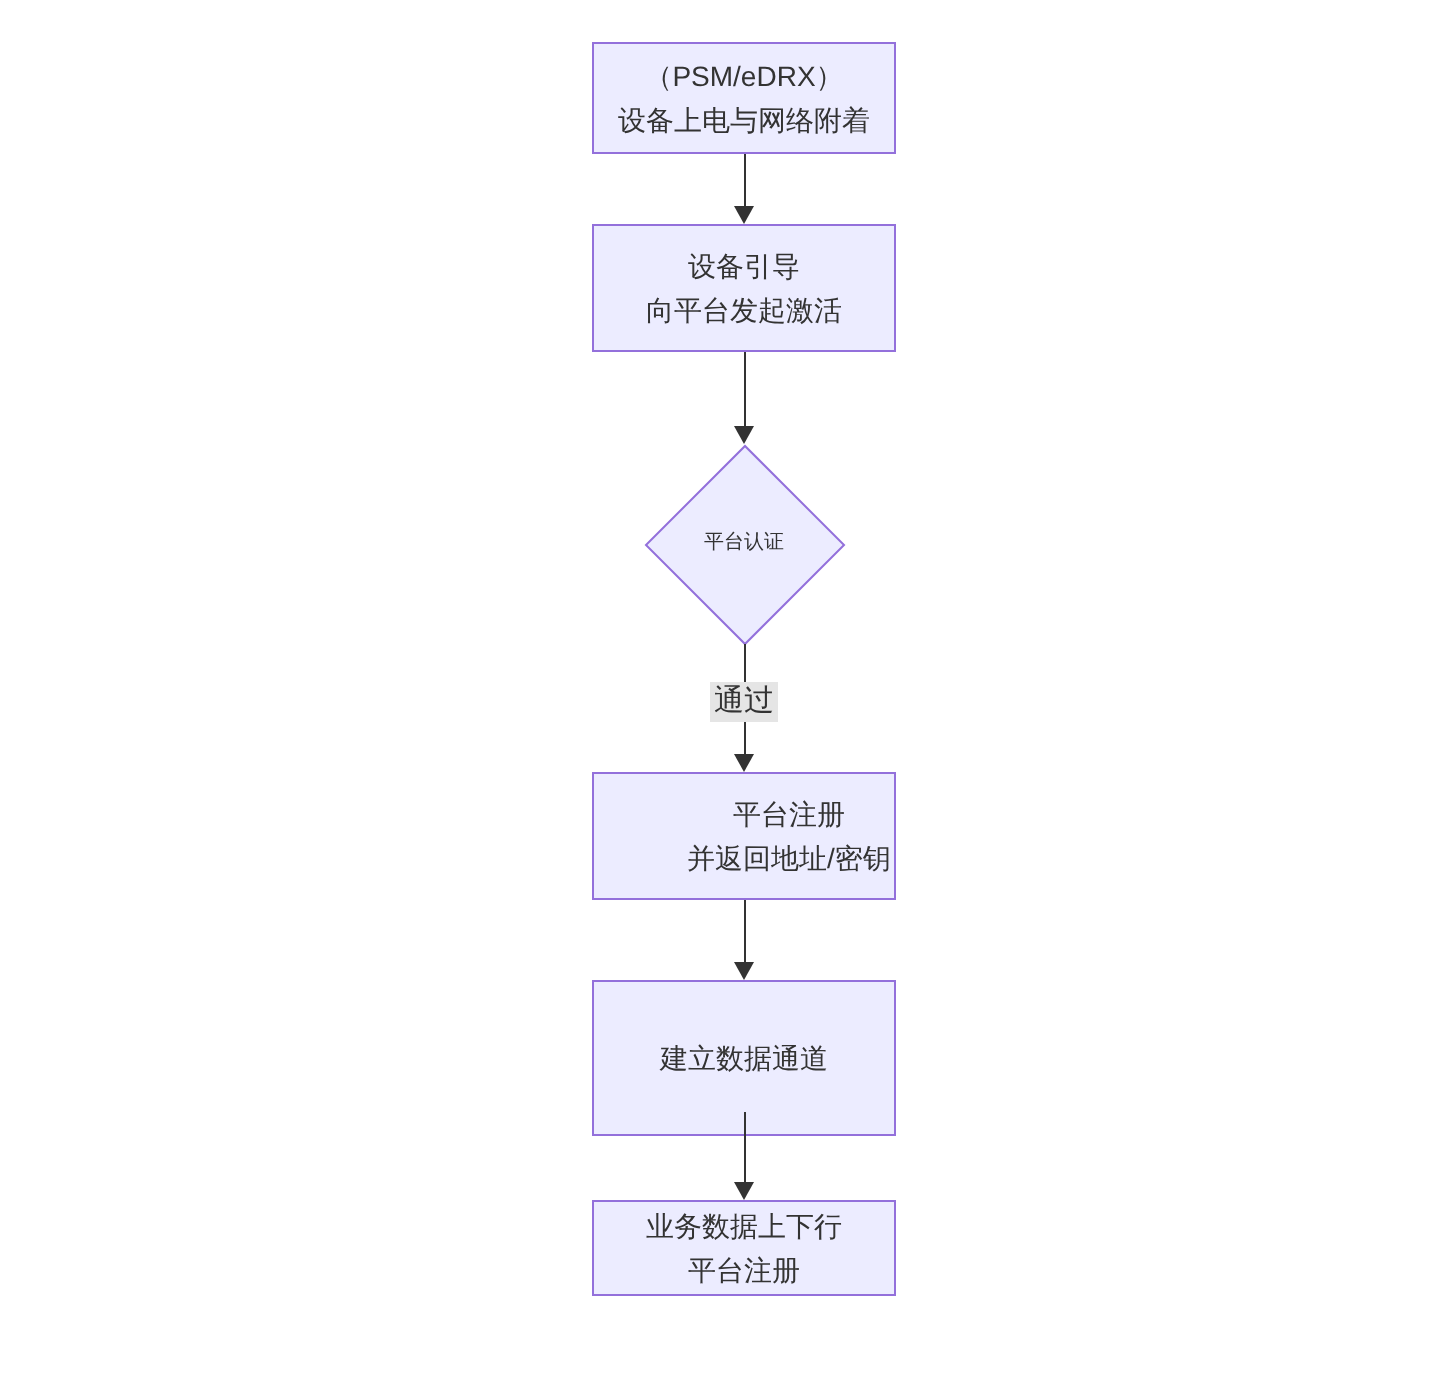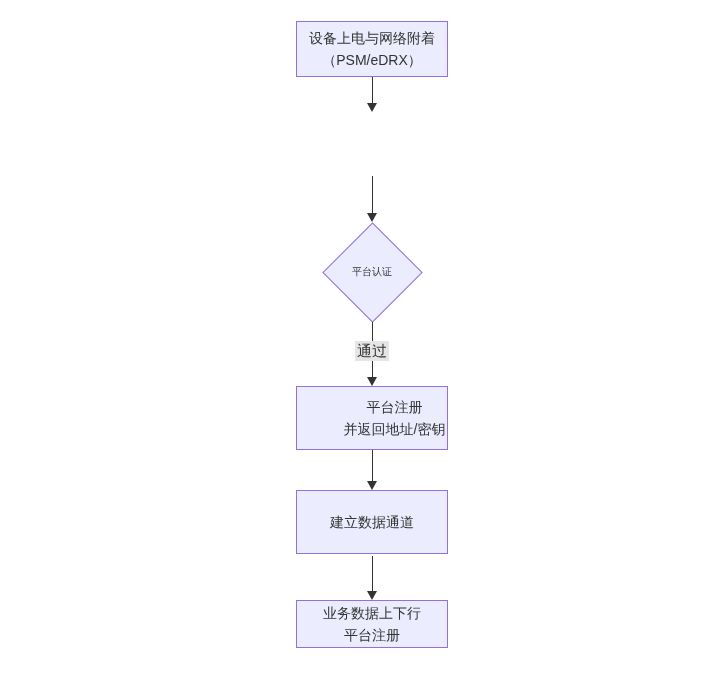--- a/index.html
+++ b/index.html
@@ -88,29 +88,33 @@
     padding: 0 2px;
     white-space: nowrap;
   }
 </style>
 </head>
 <body>
 
 <div class="canvas">
 
   <div class="node" style="left:296px; top:21px; width:152px; height:56px;">
+    <span class="nline">（PSM/eDRX）</span>
     <span class="nline">设备上电与网络附着</span>
-    <span class="nline">（PSM/eDRX）</span>
   </div>
 
   <div class="edge" style="left:372px; top:77px; height:35px;">
     <div class="edge-line"></div>
     <div class="edge-head"></div>
   </div>
 
+  <div class="node" style="left:296px; top:112px; width:152px; height:64px;">
+    <span class="nline">设备引导</span>
+    <span class="nline">向平台发起激活</span>
+  </div>
 
   <div class="edge" style="left:372px; top:176px; height:46px;">
     <div class="edge-line"></div>
     <div class="edge-head"></div>
   </div>
 
   <div class="diamond-shape" style="left:336.5px; top:236.5px;"></div>
   <div class="diamond-text" style="left:372px; top:272px;">平台认证</div>
 
   <div class="edge" style="left:372px; top:322px; height:64px;">
@@ -122,21 +126,21 @@
   <div class="node" style="left:296px; top:386px; width:152px; height:64px;padding-left:45px;">
     <span class="nline">平台注册</span>
     <span class="nline">并返回地址/密钥</span>
   </div>
 
   <div class="edge" style="left:372px; top:450px; height:40px;">
     <div class="edge-line"></div>
     <div class="edge-head"></div>
   </div>
 
-  <div class="node" style="left:296px; top:490px; width:152px; height:64px;">
+  <div class="node" style="left:296px; top:490px; width:152px; height:78px;">
     <span class="nline">建立数据通道</span>
   </div>
 
   <div class="edge" style="left:372px; top:556px; height:44px;">
     <div class="edge-line"></div>
     <div class="edge-head"></div>
   </div>
 
   <div class="node" style="left:296px; top:600px; width:152px; height:48px;">
     <span class="nline">业务数据上下行</span>

